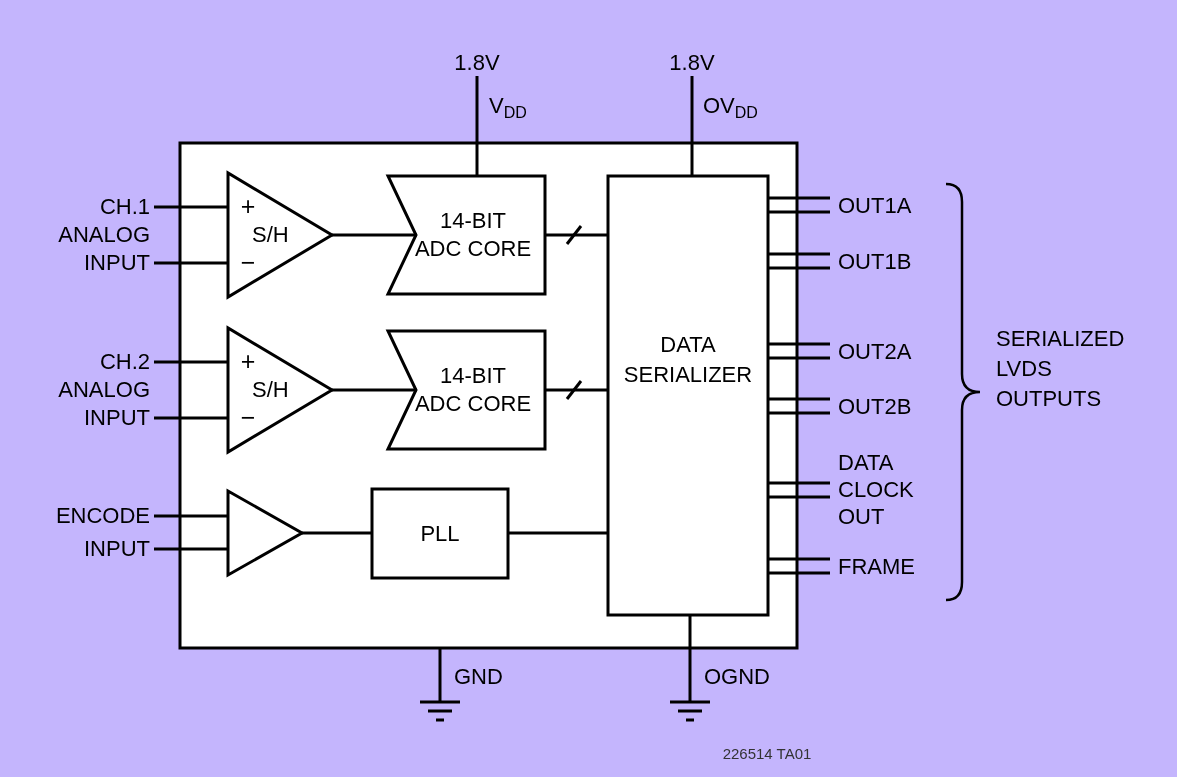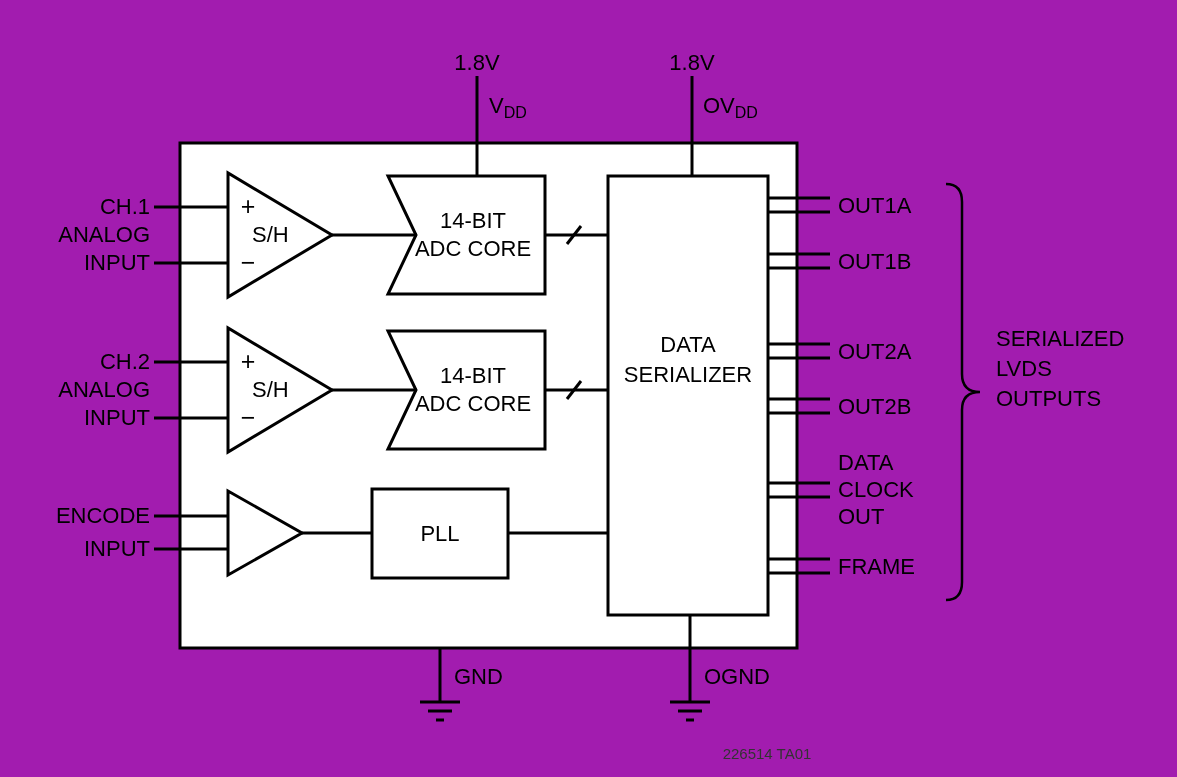--- a/index.html
+++ b/index.html
@@ -4,21 +4,21 @@
 <style>
   html, body {
     margin: 0;
     padding: 0;
     background: #ffffff;
   }
   .stage {
     position: relative;
     width: 1177px;
     height: 777px;
-    background: #a21caf;
+    background: #c4b5fd;
     overflow: hidden;
   }
   svg { display: block; }
   .wire   { stroke: #000; stroke-width: 3; fill: none; }
   .shape  { stroke: #000; stroke-width: 3; fill: #ffffff; }
   .brace  { stroke: #000; stroke-width: 2.5; fill: none; }
   .lbl {
     font-family: "Liberation Sans", sans-serif;
     font-size: 22px;
     fill: #000;

